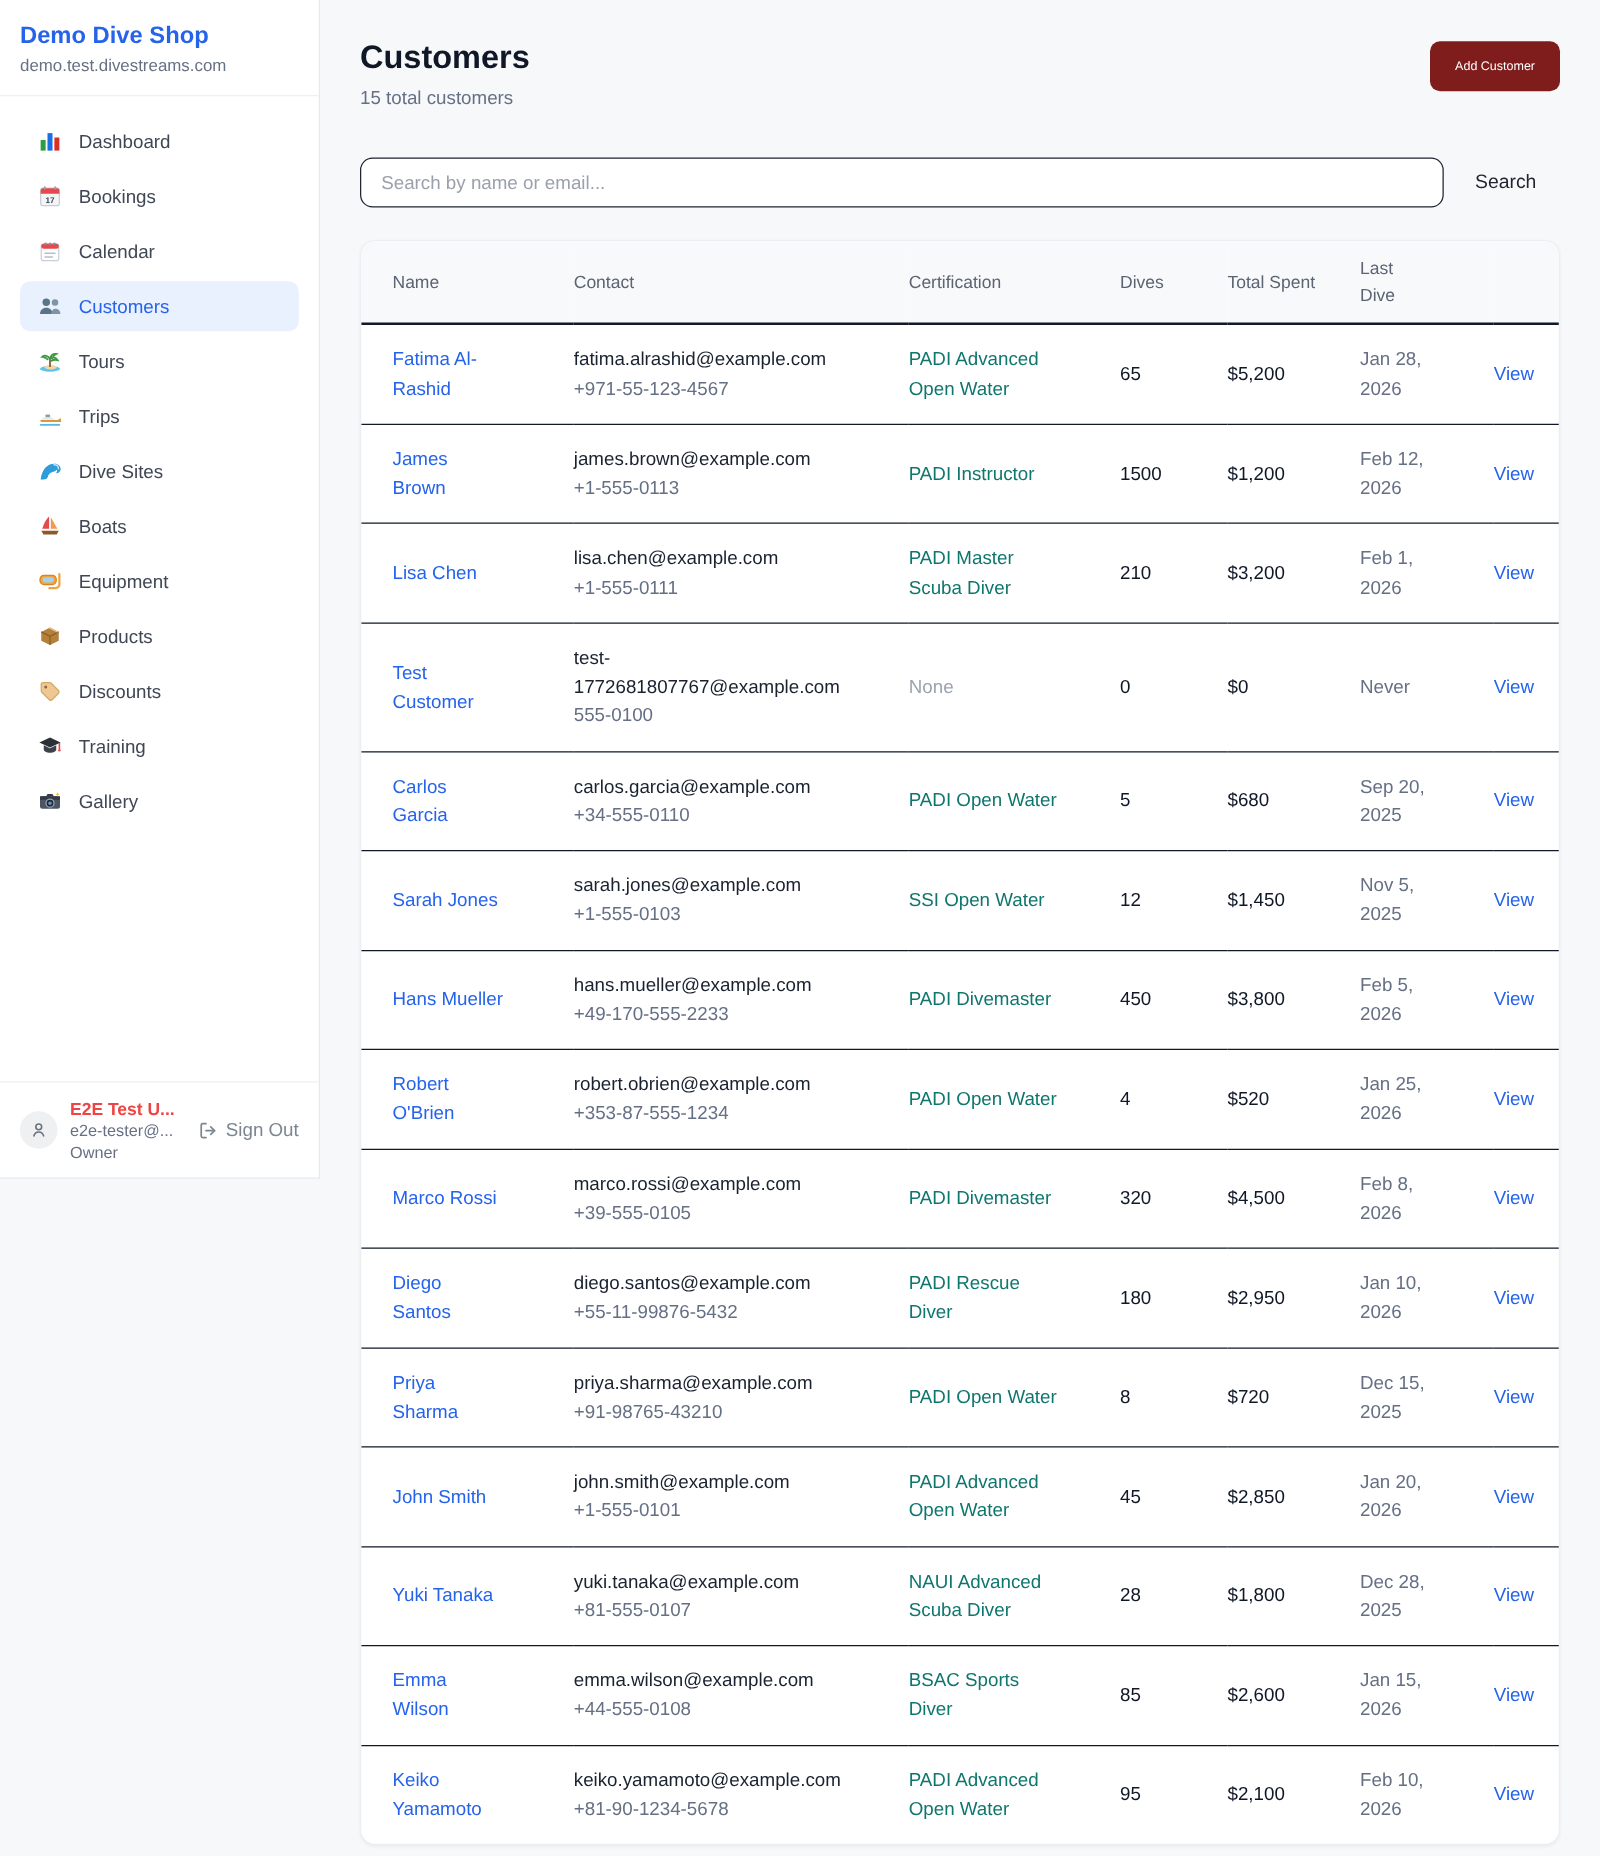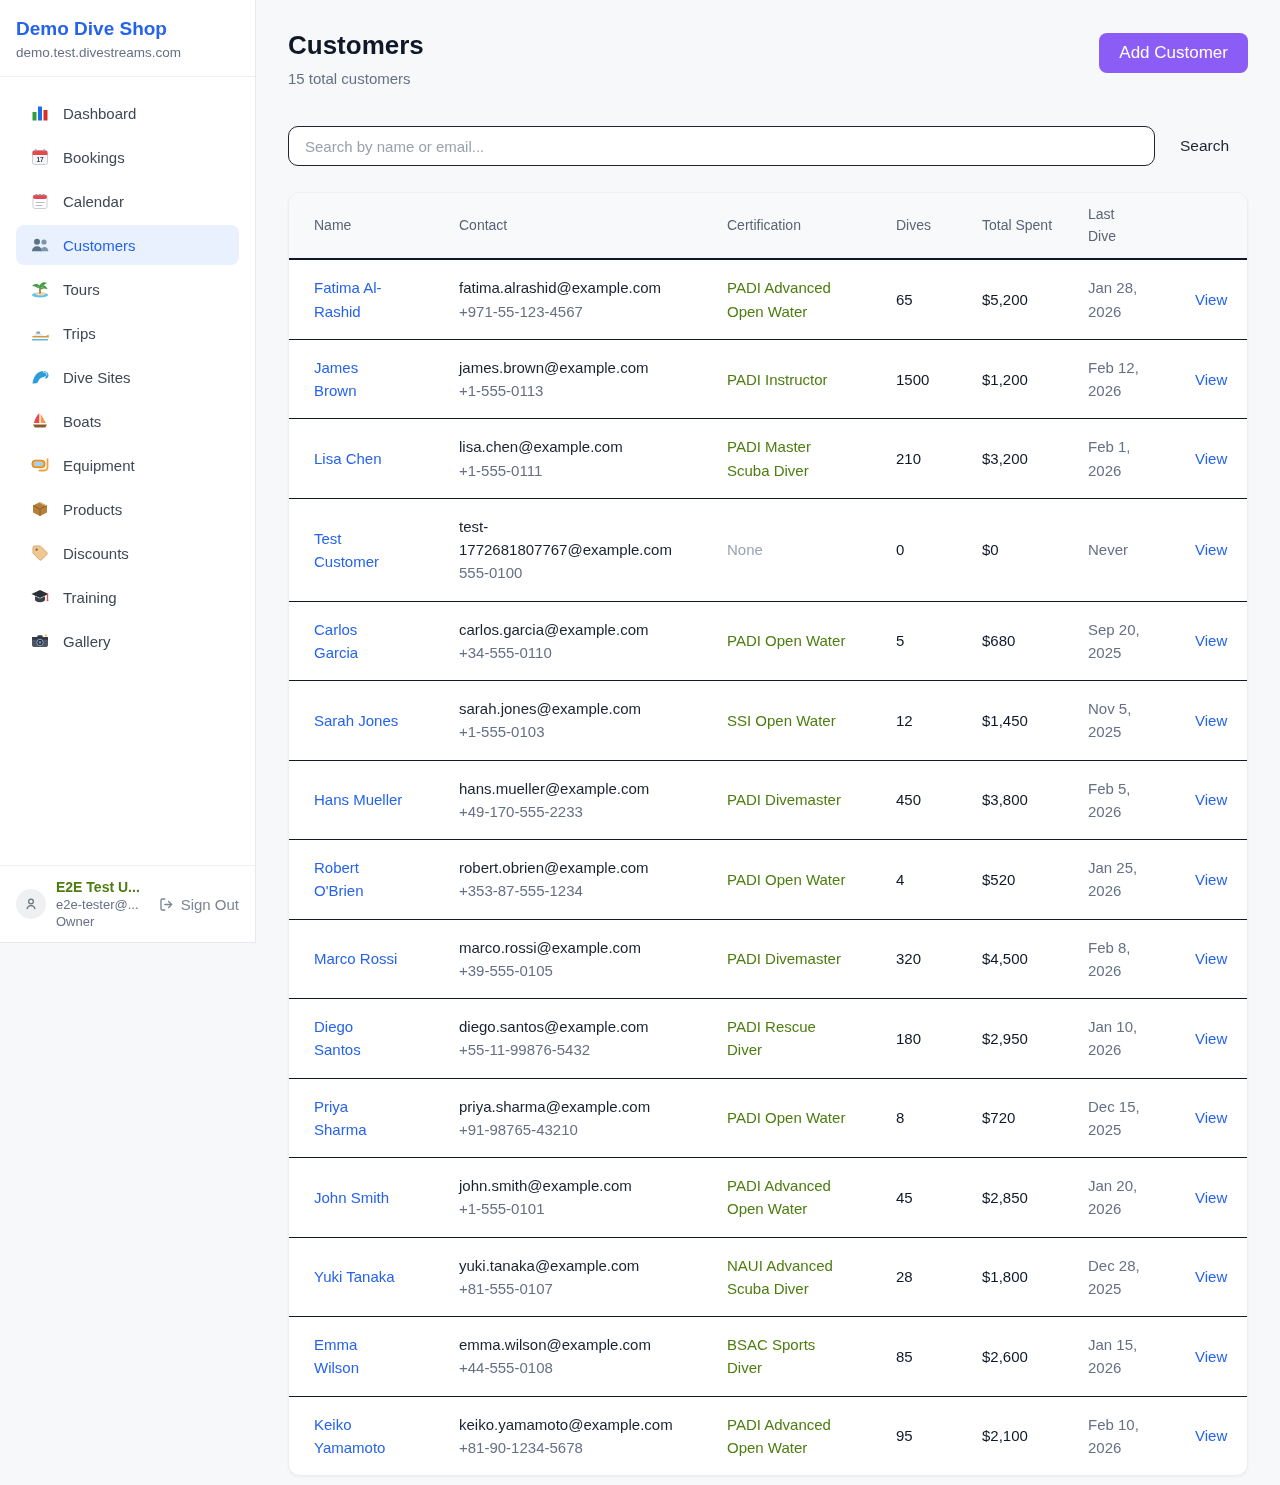--- a/index.html
+++ b/index.html
@@ -36,36 +36,36 @@
   .sidebar-user {
     border-top:1px solid #edeff2;
     padding:13px 16px; display:flex; align-items:center; gap:10px;
   }
   .avatar {
     width:30px; height:30px; border-radius:50%;
     background:#eef0f2; display:flex; align-items:center; justify-content:center; flex:0 0 30px;
   }
   .avatar svg { width:18px; height:18px; }
   .user-info { min-width:0; }
-  .user-name { font-size:14px; font-weight:700; color:#4d7c0f; white-space:nowrap; }
+  .user-name { font-size:14px; font-weight:700; color:#ef4444; white-space:nowrap; }
   .user-email, .user-role { font-size:13px; color:#667085; margin-top:2px; white-space:nowrap; }
   .signout {
     margin-left:auto; display:flex; align-items:center; gap:6px;
     font-size:15px; color:#7c8692; background:none; border:none; cursor:pointer;
     font-family:"Liberation Sans", sans-serif;
   }
   .signout svg { width:17px; height:17px; }
   
   .main { margin-left:288px; width:960px; padding:30px 0 30px 0; }
   .page-header { display:flex; align-items:flex-start; justify-content:space-between; }
   .page-title { font-size:26px; font-weight:700; color:#101828; }
   .page-subtitle { font-size:15px; color:#667085; margin-top:9px; }
   .add-btn {
-    background:#8b5cf6; color:#ffffff; border:none; border-radius:8px;
-    height:40px; padding:0 20px; font-size:17px; font-weight:500; cursor:pointer;
+    background:#7f1d1d; color:#ffffff; border:none; border-radius:8px;
+    height:40px; padding:0 20px; font-size:10px; font-weight:500; cursor:pointer;
     font-family:"Liberation Sans", sans-serif; margin-top:3px;
   }
   .search-row { margin-top:39px; display:flex; align-items:center; }
   .search-input {
     flex:0 0 867px; width:867px; height:40px;
     border:1.5px solid #1f2430; border-radius:10px;
     padding:0 16px; font-size:15px; color:#101828; background:#fff;
     font-family:"Liberation Sans", sans-serif; outline:none;
   }
   .search-input::placeholder { color:#9aa1ac; }
@@ -96,21 +96,21 @@
   tbody tr + tr td { border-top:1px solid #111827; }
   td.col-name { padding-left:25px; padding-right:55px; }
   td.col-contact { padding-right:38px; }
   td.col-cert { padding-right:48px; }
   td.col-dives { padding-right:20px; }
   td.col-spent { padding-right:34px; }
   td.col-last { padding-right:50px; color:#667085; }
   .name-link { color:#2563eb; font-weight:500; text-decoration:none; cursor:pointer; }
   .email { color:#1a2230; }
   .phone { color:#667085; }
-  .cert { color:#4d7c0f; }
+  .cert { color:#0f766e; }
   .cert.none { color:#9ca3af; }
   .view-link { color:#2563eb; font-weight:500; text-decoration:none; cursor:pointer; }
 </style>
 </head>
 <body>
 
 <aside class="sidebar">
   <div class="sidebar-header">
     <div class="shop-name">Demo Dive Shop</div>
     <div class="shop-domain">demo.test.divestreams.com</div>

